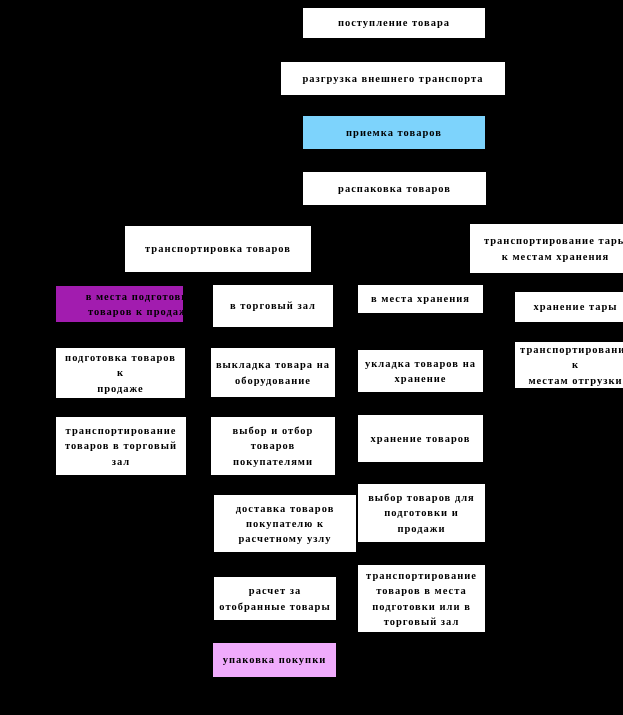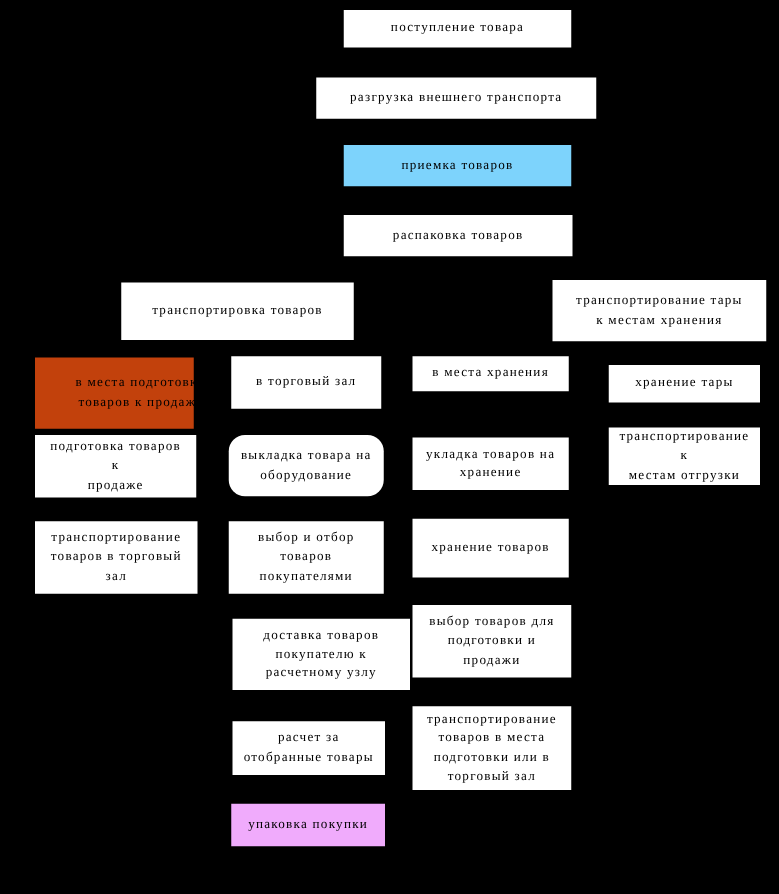--- a/index.html
+++ b/index.html
@@ -17,26 +17,27 @@
   }
   .flow-node {
     position: absolute;
     background: #ffffff;
     color: #000000;
     display: flex;
     flex-direction: column;
     align-items: center;
     justify-content: center;
     text-align: center;
-    font-weight: normal;
+    font-weight: bold;
     font-size: 10.5px;
     letter-spacing: 1px;
     line-height: 1.45;
     box-sizing: border-box;
     padding: 1px 2px;
+    margin-left: 28px;
   }
   .flow-node .line {
     display: block;
     white-space: nowrap;
   }
 </style>
 </head>
 <body>
 
 <div id="canvas" style="background: rgb(0, 0, 0);">
@@ -52,38 +53,38 @@
     <div class="flow-node" style="left: 275px; top: 172px; width: 183px; height: 33px; background: rgb(255, 255, 255); color: rgb(0, 0, 0);">
       <span class="line">распаковка товаров</span>
     </div>
     <div class="flow-node" style="left: 97px; top: 226px; width: 186px; height: 46px; background: rgb(255, 255, 255); color: rgb(0, 0, 0);">
       <span class="line">транспортировка товаров</span>
     </div>
     <div class="flow-node" style="left: 442px; top: 224px; width: 171px; height: 49px; background: rgb(255, 255, 255); color: rgb(0, 0, 0);">
       <span class="line">транспортирование тары</span>
       <span class="line">к местам хранения</span>
     </div>
-    <div class="flow-node" style="left: 28px; top: 286px; width: 127px; height: 57px; background: #c2410c; color: rgb(0, 0, 0); padding-left: 44px;">
+    <div class="flow-node" style="left: 28px; top: 286px; width: 127px; height: 36px; background: #a21caf; color: rgb(0, 0, 0); padding-left: 44px;">
       <span class="line">в места подготовки</span>
       <span class="line">товаров к продаже</span>
     </div>
     <div class="flow-node" style="left: 28px; top: 348px; width: 129px; height: 50px; background: rgb(255, 255, 255); color: rgb(0, 0, 0);">
       <span class="line">подготовка товаров</span>
       <span class="line">к</span>
       <span class="line">продаже</span>
     </div>
     <div class="flow-node" style="left: 28px; top: 417px; width: 130px; height: 58px; background: rgb(255, 255, 255); color: rgb(0, 0, 0);">
       <span class="line">транспортирование</span>
       <span class="line">товаров в торговый</span>
       <span class="line">зал</span>
     </div>
     <div class="flow-node" style="left: 185px; top: 285px; width: 120px; height: 42px; background: rgb(255, 255, 255); color: rgb(0, 0, 0);">
       <span class="line">в торговый зал</span>
     </div>
-    <div class="flow-node" style="left: 183px; top: 348px; width: 124px; height: 49px; background: rgb(255, 255, 255); color: rgb(0, 0, 0); border-radius: 13px;">
+    <div class="flow-node" style="left: 183px; top: 348px; width: 124px; height: 49px; background: rgb(255, 255, 255); color: rgb(0, 0, 0);">
       <span class="line">выкладка товара на</span>
       <span class="line">оборудование</span>
     </div>
     <div class="flow-node" style="left: 183px; top: 417px; width: 124px; height: 58px; background: rgb(255, 255, 255); color: rgb(0, 0, 0);">
       <span class="line">выбор и отбор</span>
       <span class="line">товаров</span>
       <span class="line">покупателями</span>
     </div>
     <div class="flow-node" style="left: 186px; top: 495px; width: 142px; height: 57px; background: rgb(255, 255, 255); color: rgb(0, 0, 0);">
       <span class="line">доставка товаров</span>

